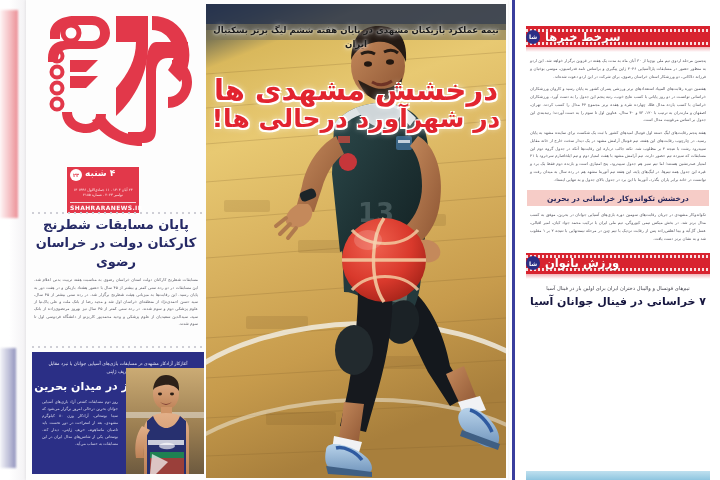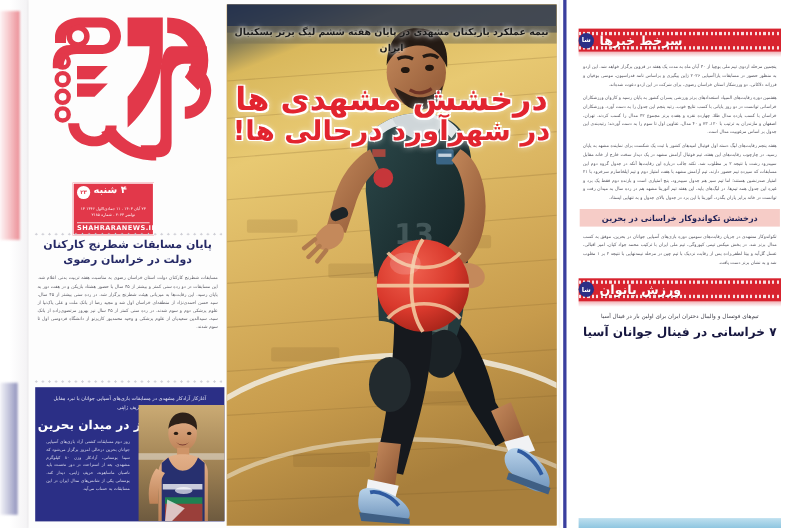--- a/index.html
+++ b/index.html
@@ -136,21 +136,21 @@
 
   
   .col-article {
     position: absolute;
     left: 4px; top: 216px;
     width: 172px;
     direction: rtl;
     text-align: right;
   }
   .col-article h2 {
-    font-size: 10px;
+    font-size: 13px;
     line-height: 1.42;
     color: #262a66;
     font-weight: bold;
     text-align: center;
     margin-bottom: 5px;
   }
   .col-article .body {
     font-size: 4.1px;
     line-height: 1.78;
     color: #5d5d66;

